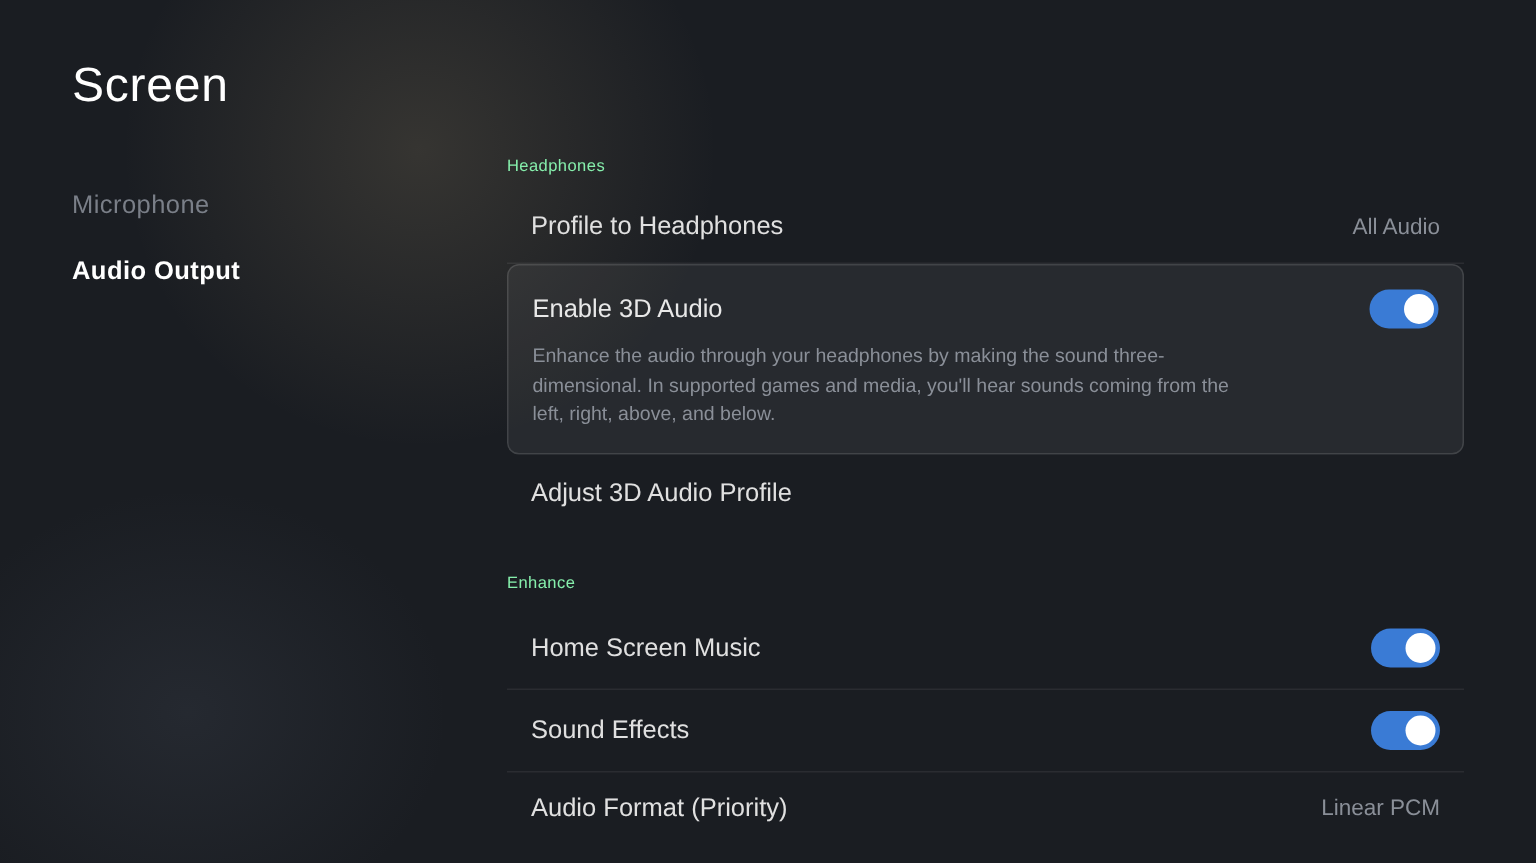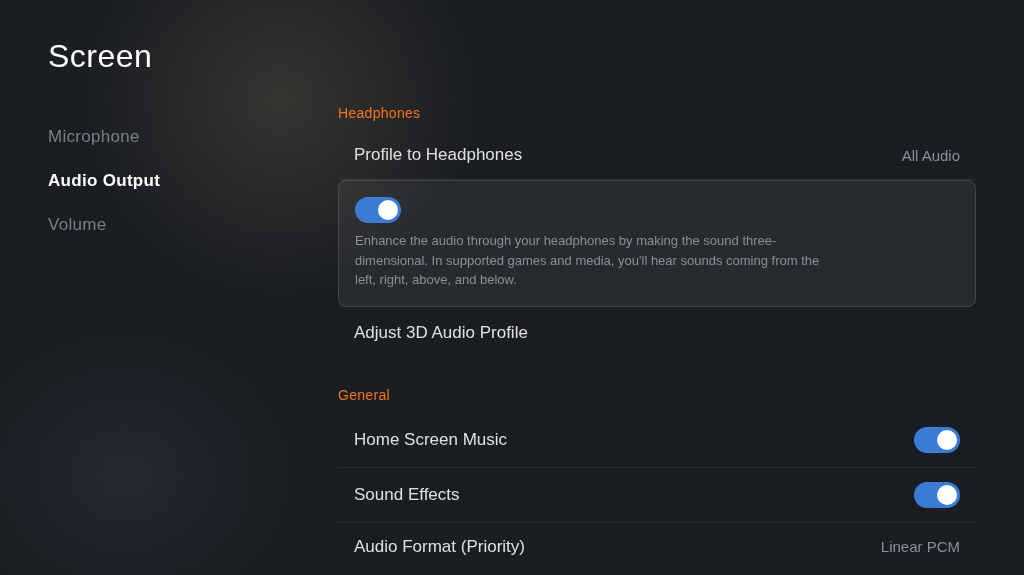--- a/index.html
+++ b/index.html
@@ -92,22 +92,22 @@
       font-weight: 600;
     }
 
     
     .content {
       flex: 1;
       padding-left: 10px;
     }
 
     .section-label {
-      font-size: 14px;
-      color: #f97316;
+      font-size: 11px;
+      color: #86efac;
       margin-bottom: 10px;
       letter-spacing: 0.3px;
     }
 
     .setting-row {
       display: flex;
       align-items: center;
       justify-content: space-between;
       padding: 14px 16px;
       border-bottom: 1px solid rgba(255,255,255,0.07);
@@ -230,53 +230,51 @@
 
   <div class="main-layout">
 
     <nav class="sidebar">
       <div class="sidebar-item inactive">
         <span>Microphone</span>
       </div>
       <div class="sidebar-item active">
         <span>Audio Output</span>
       </div>
-      <div class="sidebar-item inactive">
-        <span>Volume</span>
-      </div>
     </nav>
 
     <div class="content">
 
       <div class="headphones-section">
         <div class="section-label">Headphones</div>
 
         <div class="setting-row headphones-rows">
           <span class="setting-row-label">Profile to Headphones</span>
           <span class="setting-row-value">All Audio</span>
         </div>
 
         <div class="audio-3d-card">
           <div class="audio-3d-header">
+            <span class="audio-3d-title">Enable 3D Audio</span>
             <div class="toggle">
               <div class="toggle-track">
                 <div class="toggle-thumb"></div>
               </div>
             </div>
           </div>
           <p class="audio-3d-desc">Enhance the audio through your headphones by making the sound three-dimensional. In supported games and media, you'll hear sounds coming from the left, right, above, and below.</p>
         </div>
 
         <div class="adjust-row">
           <span class="adjust-row-label">Adjust 3D Audio Profile</span>
         </div>
       </div>
 
       <div class="general-section">
-        <div class="section-label">General</div>
+        <div class="section-label">Enhance</div>
 
         <div class="general-rows">
 
           <div class="setting-row">
             <span class="setting-row-label">Home Screen Music</span>
             <div class="toggle">
               <div class="toggle-track">
                 <div class="toggle-thumb"></div>
               </div>
             </div>

